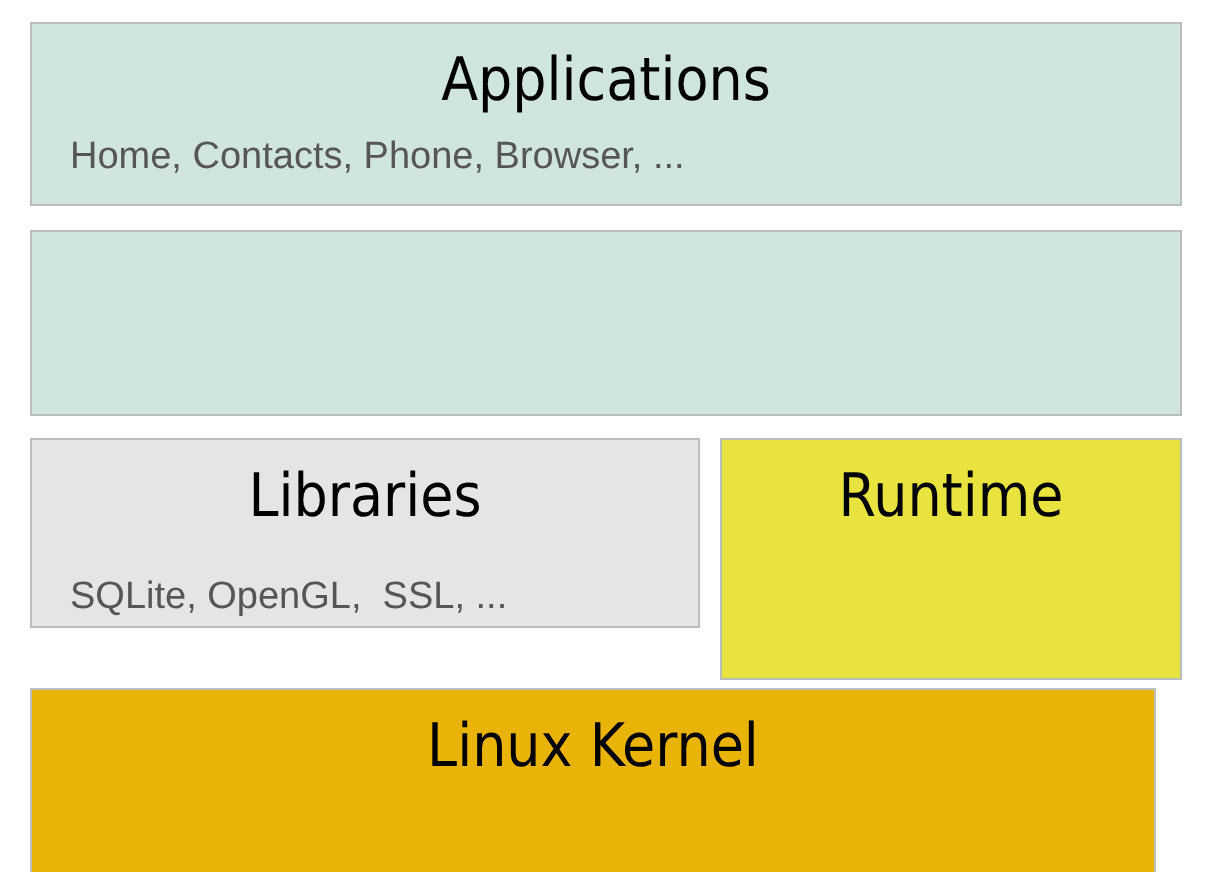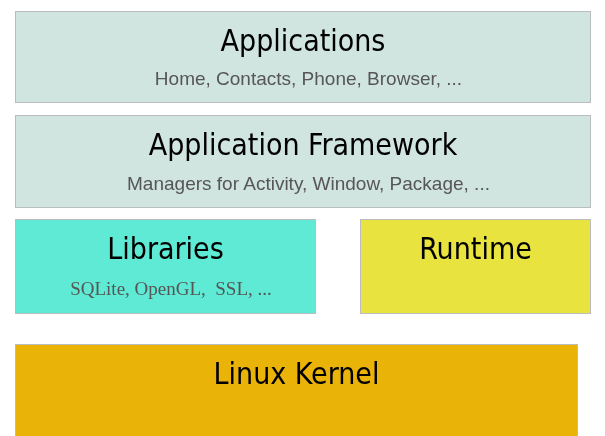--- a/index.html
+++ b/index.html
@@ -38,21 +38,21 @@
     line-height: 34px;
     font-family: "DejaVu Sans", "Liberation Sans", sans-serif;
     font-stretch: condensed;
     white-space: pre;
   }
 
   .layer-sub {
     position: absolute;
     left: 19px;
     right: 8px;
-    text-align: center;
+    text-align: left;
     color: #565656;
     font-size: 19px;
     line-height: 22px;
     font-family: "Liberation Sans", "DejaVu Sans", sans-serif;
     white-space: pre;
   }
 
   
   #layer-applications {
     left: 15px;  top: 11px;   width: 576px; height: 92px;
@@ -62,28 +62,28 @@
   #layer-applications .layer-sub   { top: 56px; }
 
   #layer-framework {
     left: 15px;  top: 115px;  width: 576px; height: 93px;
     background: #d0e4e0;
   }
   #layer-framework .layer-title { top: 12px; }
   #layer-framework .layer-sub   { top: 57px; }
 
   #layer-libraries {
-    left: 15px;  top: 219px;  width: 301px; height: 95px;
-    background: #5eead4;
+    left: 15px;  top: 219px;  width: 335px; height: 95px;
+    background: #e5e5e5;
   }
   #layer-libraries .layer-title { top: 12px; }
-  #layer-libraries .layer-sub   { top: 58px; font-family: Liberation Serif, serif; }
+  #layer-libraries .layer-sub   { top: 68px; }
 
   #layer-runtime {
-    left: 360px; top: 219px;  width: 231px; height: 95px;
+    left: 360px; top: 219px;  width: 231px; height: 121px;
     background: #e8e33e;
   }
   #layer-runtime .layer-title { top: 12px; }
   #layer-runtime .layer-sub   { top: 58px; left: 16px; }
 
   #layer-kernel {
     left: 15px;  top: 344px;  width: 563px; height: 95px;
     background: #eab308;
   }
   #layer-kernel .layer-title { top: 12px; }
@@ -93,22 +93,20 @@
 <body>
 
 <div id="stack">
 
   <div class="layer" id="layer-applications">
     <div class="layer-title">Applications</div>
     <div class="layer-sub">Home, Contacts, Phone, Browser, ...</div>
   </div>
 
   <div class="layer" id="layer-framework">
-    <div class="layer-title">Application Framework</div>
-    <div class="layer-sub">Managers for Activity, Window, Package, ...</div>
   </div>
 
   <div class="layer" id="layer-libraries">
     <div class="layer-title">Libraries</div>
     <div class="layer-sub">SQLite, OpenGL,  SSL, ...</div>
   </div>
 
   <div class="layer" id="layer-runtime">
     <div class="layer-title">Runtime</div>
   </div>

